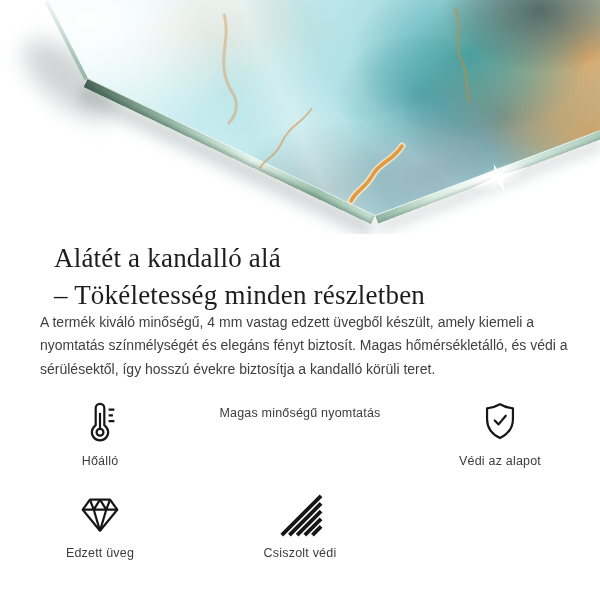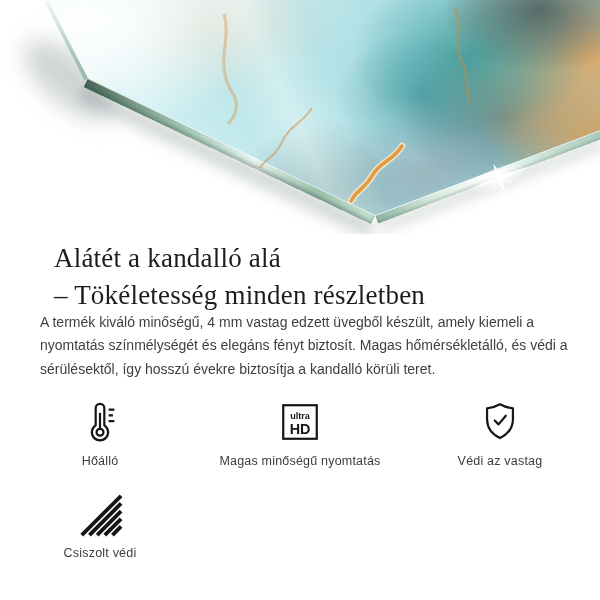--- a/index.html
+++ b/index.html
@@ -109,40 +109,42 @@
           <path class="ico" d="M19.5,9.5 a4.5,4.5 0 0 1 9,0 V27.5 a8.5,8.5 0 1 1 -9,0 Z" stroke-linejoin="round"></path>
           <line class="ico" x1="24" y1="14.5" x2="24" y2="30.8"></line>
           <circle class="ico" cx="24" cy="34.7" r="3.6"></circle>
           <path class="ico" d="M33,11 h6 M33,17 h4.5 M33,23 h6" stroke-width="2"></path>
         </svg>
       </div>
       <div class="f-label">Hőálló</div>
     </div>
 
     <div class="feature">
-      <div class="icon-wrap">
-        <svg viewBox="0 0 48 48">
-          <rect class="ico" x="6.5" y="6.5" width="35" height="35" stroke-width="2.6"></rect>
-          <text x="24" y="20.5" text-anchor="middle" font-family="Liberation Sans, sans-serif" font-size="9.5" font-weight="700" fill="#161616">ultra</text>
-          <text x="24" y="36" text-anchor="middle" font-family="Liberation Sans, sans-serif" font-size="15" font-weight="700" fill="#161616">HD</text>
-        </svg>
-      </div>
       <div class="f-label">Magas minőségű nyomtatás</div>
     </div>
 
     <div class="feature">
       <div class="icon-wrap">
         <svg viewBox="0 0 48 48">
           <path class="ico" stroke-linejoin="round" d="M24,5.5 C28,7.8 32.5,9.2 37.5,9.8 V21 C37.5,30.5 32.3,36.6 24,40.8 C15.7,36.6 10.5,30.5 10.5,21 V9.8 C15.5,9.2 20,7.8 24,5.5 Z"></path>
           <polyline class="ico" points="18.5,22.5 22.5,26.5 30,17.5" stroke-linecap="round" stroke-linejoin="round"></polyline>
         </svg>
       </div>
-      <div class="f-label">Védi az vastag</div>
+      <div class="f-label">Védi az alapot</div>
     </div>
 
+    <div class="feature">
+      <div class="icon-wrap">
+        <svg viewBox="0 0 48 48">
+          <path class="ico" stroke-width="2.1" stroke-linejoin="round" d="M13.5,9 H34.5 L42,19.5 L24,41.5 L6,19.5 Z"></path>
+          <path class="ico" stroke-width="2.1" stroke-linejoin="round" d="M6,19.5 H42 M13.5,9 L17.5,19.5 L24,41.5 M34.5,9 L30.5,19.5 L24,41.5 M24,9 L17.5,19.5 M24,9 L30.5,19.5"></path>
+        </svg>
+      </div>
+      <div class="f-label">Edzett üveg</div>
+    </div>
 
     <div class="feature">
       <div class="icon-wrap">
         <svg viewBox="0 0 48 48">
           <path d="M5,46 L46,5 M13,46 L46,13 M21,46 L46,21 M29,46 L46,29 M37,46 L46,37" stroke="#161616" stroke-width="4" fill="none"></path>
         </svg>
       </div>
       <div class="f-label">Csiszolt védi</div>
     </div>
 

